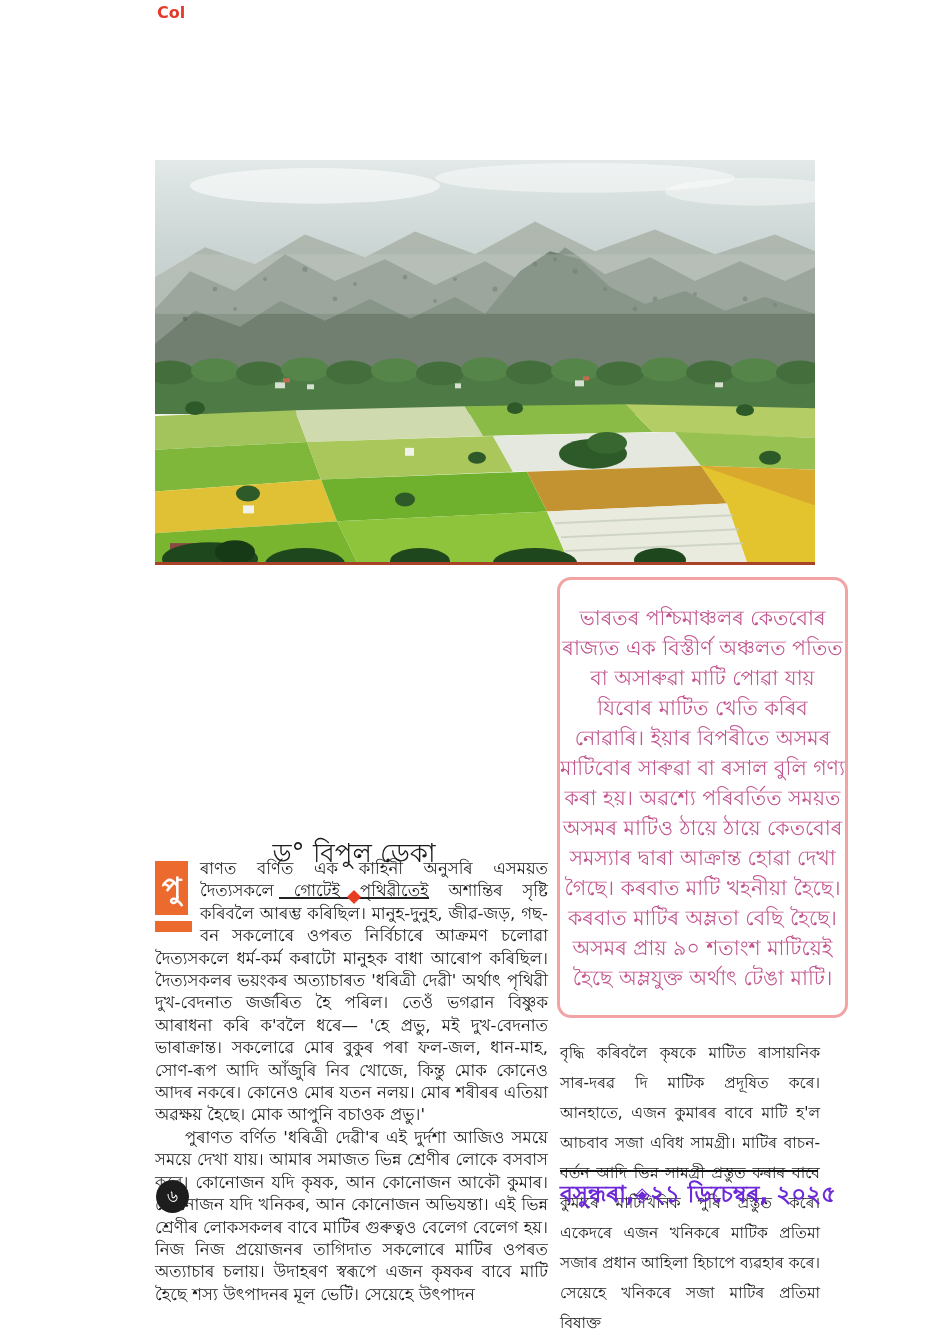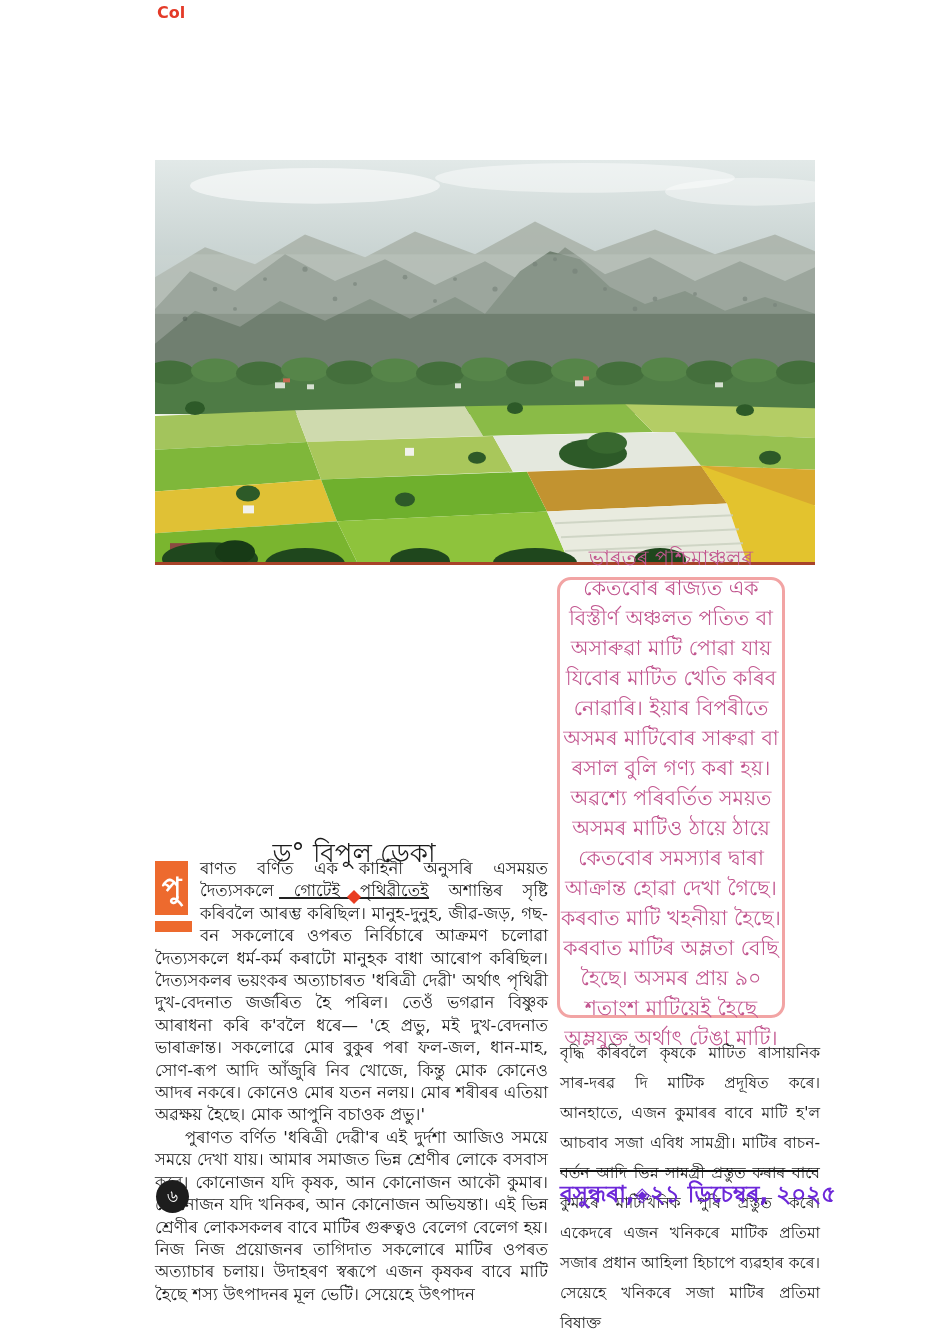--- a/index.html
+++ b/index.html
@@ -46,21 +46,21 @@
     background:var(--dropcap-orange,#ed6a2e); color:#fff; font-size:29px; font-weight:bold;
   }
   .dropcap-bar { display:block; margin-top:6px; width:37px; height:11px; background:var(--dropcap-orange,#ed6a2e); }
   #section-heading {
     clear:none; text-align:center; font-size:23px; font-weight:bold;
     color:var(--section-heading-red,#d32a1f); margin:5px 0 4px;
   }
   .indent { text-indent:30px; }
 
   #pullquote {
-    left:557px; top:577px; width:228px; height:441px;
+    left:557px; top:577px; width:291px; height:441px;
     border:3px solid var(--pullquote-border-pink,#f2a4a4); border-radius:14px;
     padding:10px 0; display:flex; align-items:center; justify-content:flex-start;
   }
   #pullquote .pq-text {
     text-align:center; font-size:20.5px; line-height:30px;
     color:var(--pullquote-text-pink,#c2568f);
   }
 
   #right-body {
     left:560px; top:1038px; width:260px;

